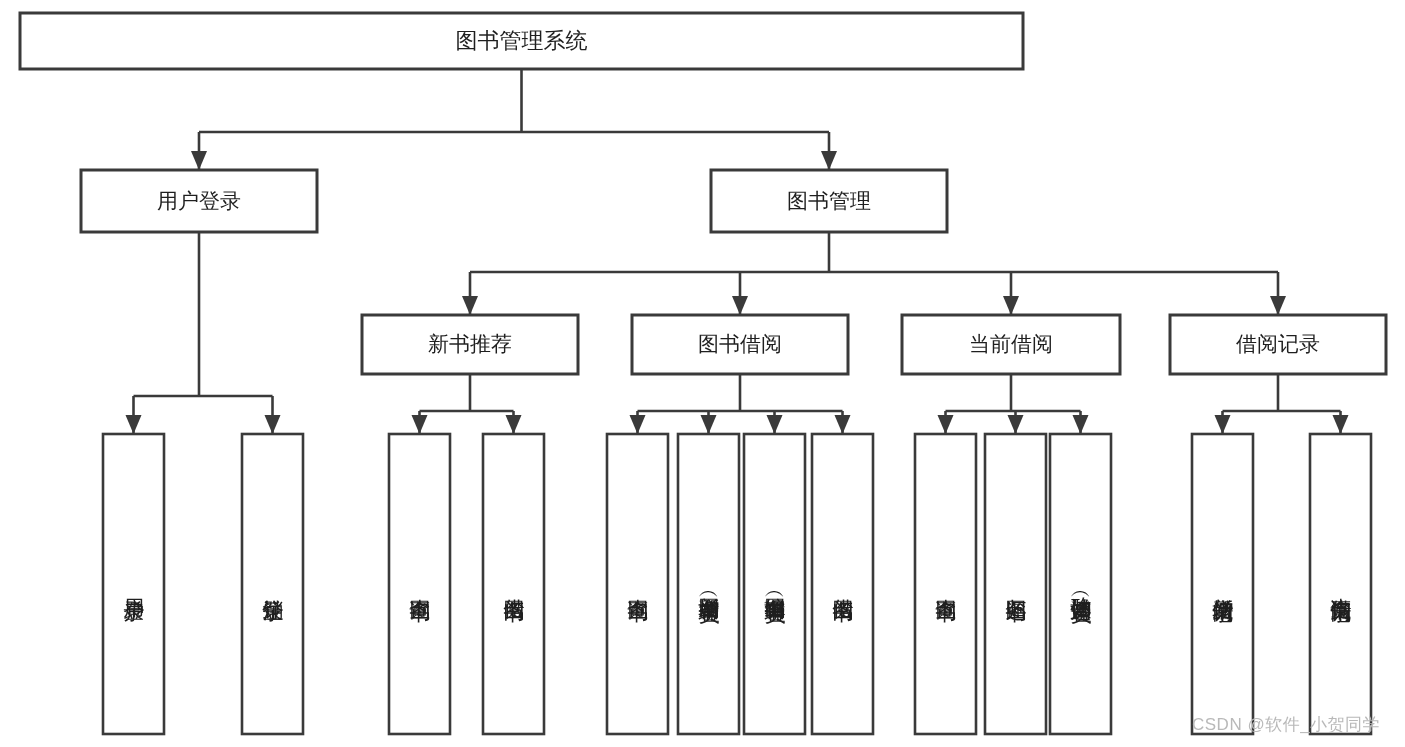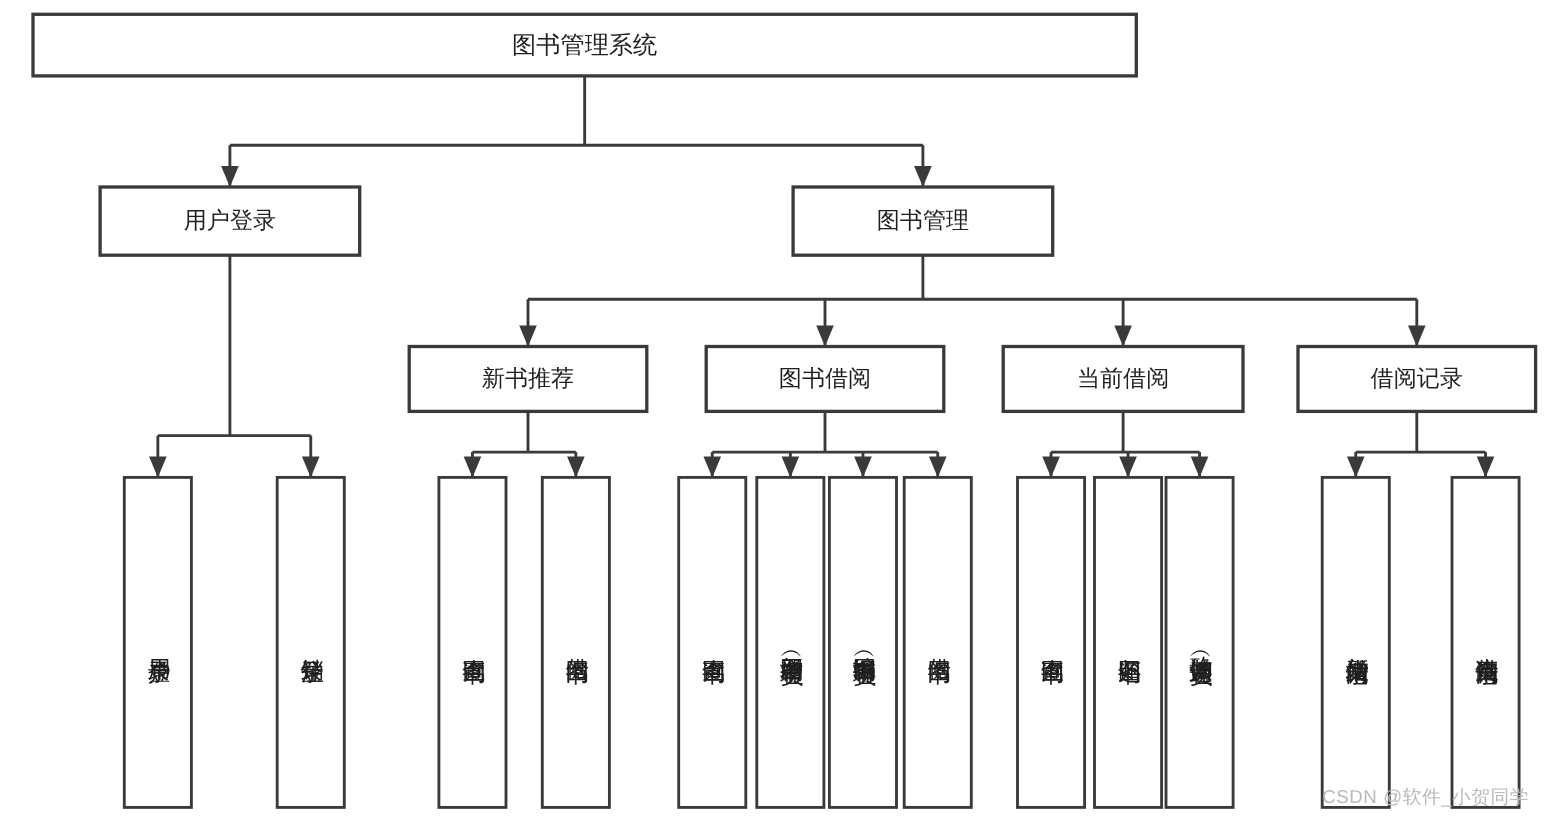--- a/index.html
+++ b/index.html
@@ -12,21 +12,20 @@
     height: 747px;
     font-family: "Liberation Sans", "DejaVu Sans", sans-serif;
     overflow: hidden;
     position: relative;
   }
   #diagram-root {
     position: relative;
     width: 1248px;
     height: 747px;
     background: #ffffff;
-    margin-left: 10px;
   }
   svg#flow {
     position: absolute;
     top: 0;
     left: 0;
     width: 1405px;
     height: 747px;
   }
   .node-box {
     fill: #ffffff;

